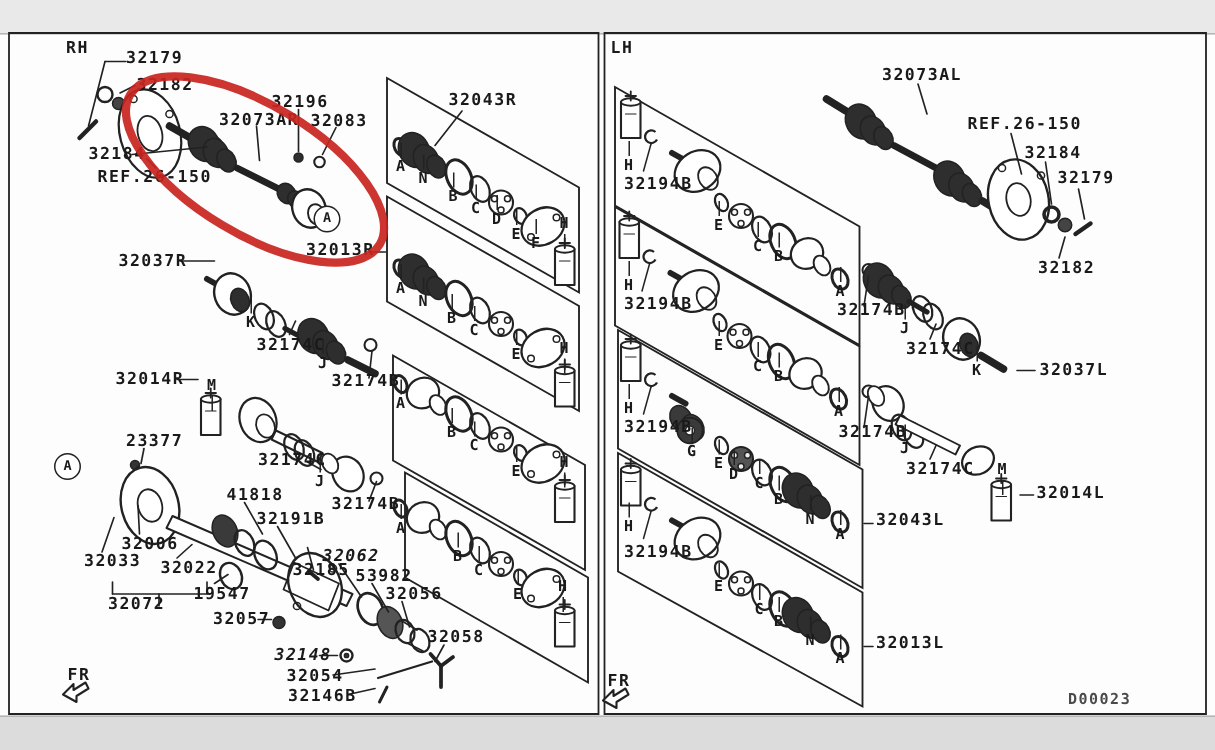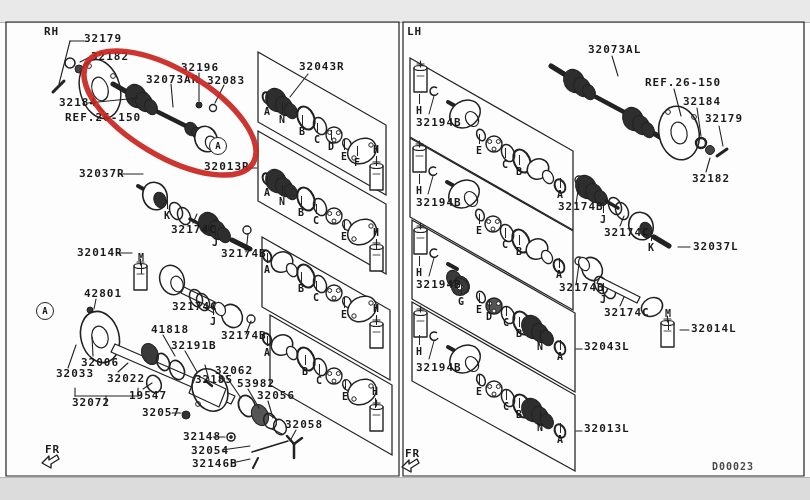--- a/index.html
+++ b/index.html
@@ -370,37 +370,37 @@
       <div class="plabel" style="left: 146px; top: 74px;">32073AR</div>
       <div class="plabel" style="left: 207px; top: 75px;">32083</div>
       <div class="plabel" style="left: 59px; top: 97px;">32184</div>
       <div class="plabel" style="left: 65px; top: 112px;">REF.26-150</div>
       <div class="plabel" style="left: 299px; top: 61px;">32043R</div>
       <div class="plabel" style="left: 79px; top: 168px;">32037R</div>
       <div class="plabel" style="left: 204px; top: 161px;">32013R</div>
       <div class="plabel" style="left: 171px; top: 224px;">32174C</div>
       <div class="plabel" style="left: 221px; top: 248px;">32174B</div>
       <div class="plabel" style="left: 77px; top: 247px;">32014R</div>
-      <div class="plabel" style="left: 84px; top: 288px;">42801</div>
+      <div class="plabel" style="left: 84px; top: 288px;">23377</div>
       <div class="plabel" style="left: 172px; top: 301px;">32174C</div>
       <div class="plabel" style="left: 221px; top: 330px;">32174B</div>
       <div class="plabel" style="left: 151px; top: 324px;">41818</div>
       <div class="plabel" style="left: 171px; top: 340px;">32191B</div>
       <div class="plabel" style="left: 195px; top: 374px;">32185</div>
       <div class="plabel" style="left: 81px; top: 357px;">32006</div>
       <div class="plabel" style="left: 56px; top: 368px;">32033</div>
       <div class="plabel" style="left: 107px; top: 373px;">32022</div>
       <div class="plabel" style="left: 129px; top: 390px;">19547</div>
       <div class="plabel" style="left: 72px; top: 397px;">32072</div>
       <div class="plabel" style="left: 142px; top: 407px;">32057</div>
-      <div class="plabel" style="left: 215px; top: 365px;">32062</div>
+      <div class="plabel" style="left: 215px; top: 365px; font-style: italic;">32062</div>
       <div class="plabel" style="left: 237px; top: 378px;">53982</div>
       <div class="plabel" style="left: 257px; top: 390px;">32056</div>
       <div class="plabel" style="left: 285px; top: 419px;">32058</div>
-      <div class="plabel" style="left: 183px; top: 431px;">32148</div>
+      <div class="plabel" style="left: 183px; top: 431px; font-style: italic;">32148</div>
       <div class="plabel" style="left: 191px; top: 445px;">32054</div>
       <div class="plabel" style="left: 192px; top: 458px;">32146B</div>
       <div class="plabel corner" style="left: 45px; top: 444px;">FR</div>
       <div class="plabel corner" style="left: 407px; top: 26px;">LH</div>
       <div class="plabel" style="left: 588px; top: 44px;">32073AL</div>
       <div class="plabel" style="left: 645px; top: 77px;">REF.26-150</div>
       <div class="plabel" style="left: 683px; top: 96px;">32184</div>
       <div class="plabel" style="left: 705px; top: 113px;">32179</div>
       <div class="plabel" style="left: 692px; top: 173px;">32182</div>
       <div class="plabel" style="left: 416px; top: 117px;">32194B</div>

